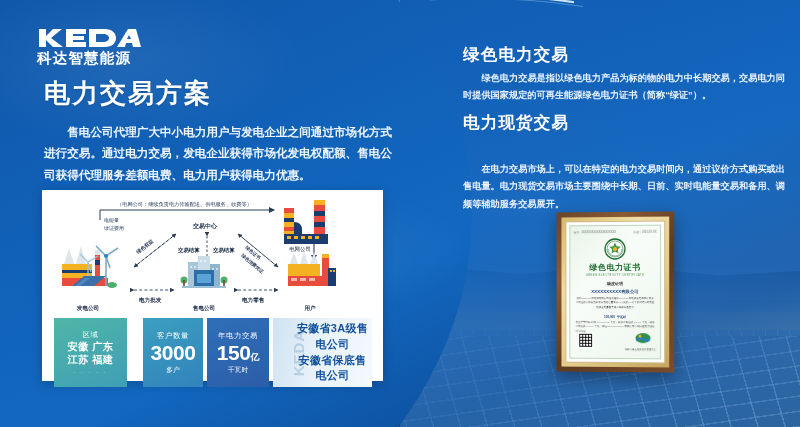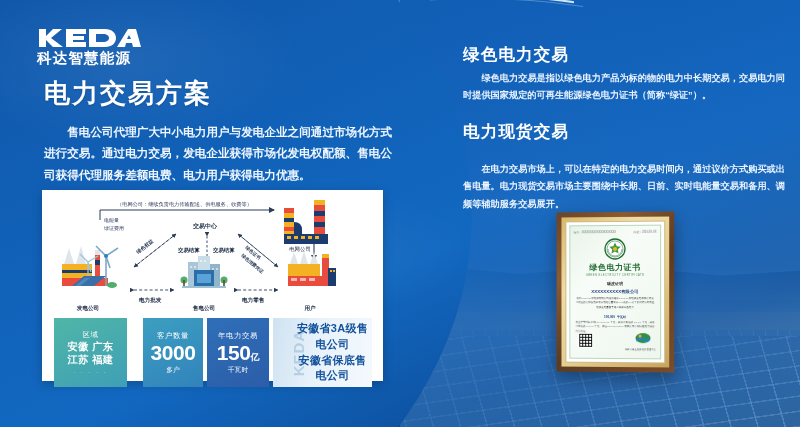--- a/index.html
+++ b/index.html
@@ -147,21 +147,21 @@
   .r-h1 {
     position:absolute; left:463px; top:44px;
     font-size:16.5px; font-weight:bold; color:#ffffff; letter-spacing:1.2px;
   }
   .r-p1 {
     position:absolute; left:463px; top:70px; width:322px;
     font-size:9.2px; line-height:1.9; color:#e9f3ff; text-align:justify;
     text-indent:2em; font-weight:bold;
   }
   .r-h2 {
-    position:absolute; left:463px; top:121px;
+    position:absolute; left:463px; top:112px;
     font-size:16.5px; font-weight:bold; color:#ffffff; letter-spacing:1.2px;
   }
   .r-p2 {
     position:absolute; left:463px; top:161px; width:322px;
     font-size:9.2px; line-height:1.9; color:#e9f3ff; text-align:justify;
     text-indent:2em; font-weight:bold;
   }
 
   
   .cert {

